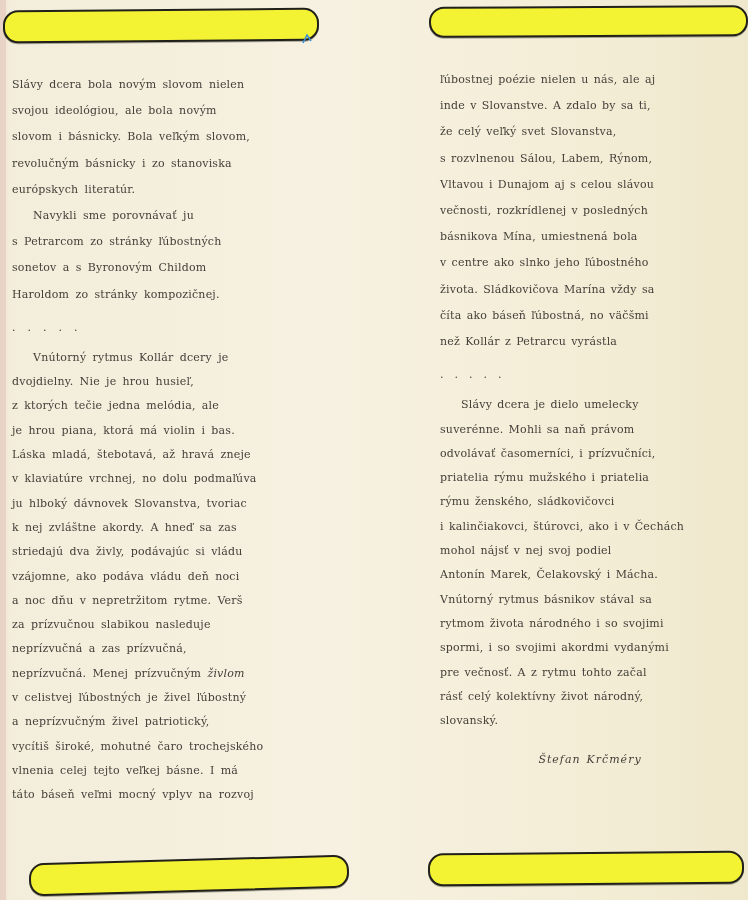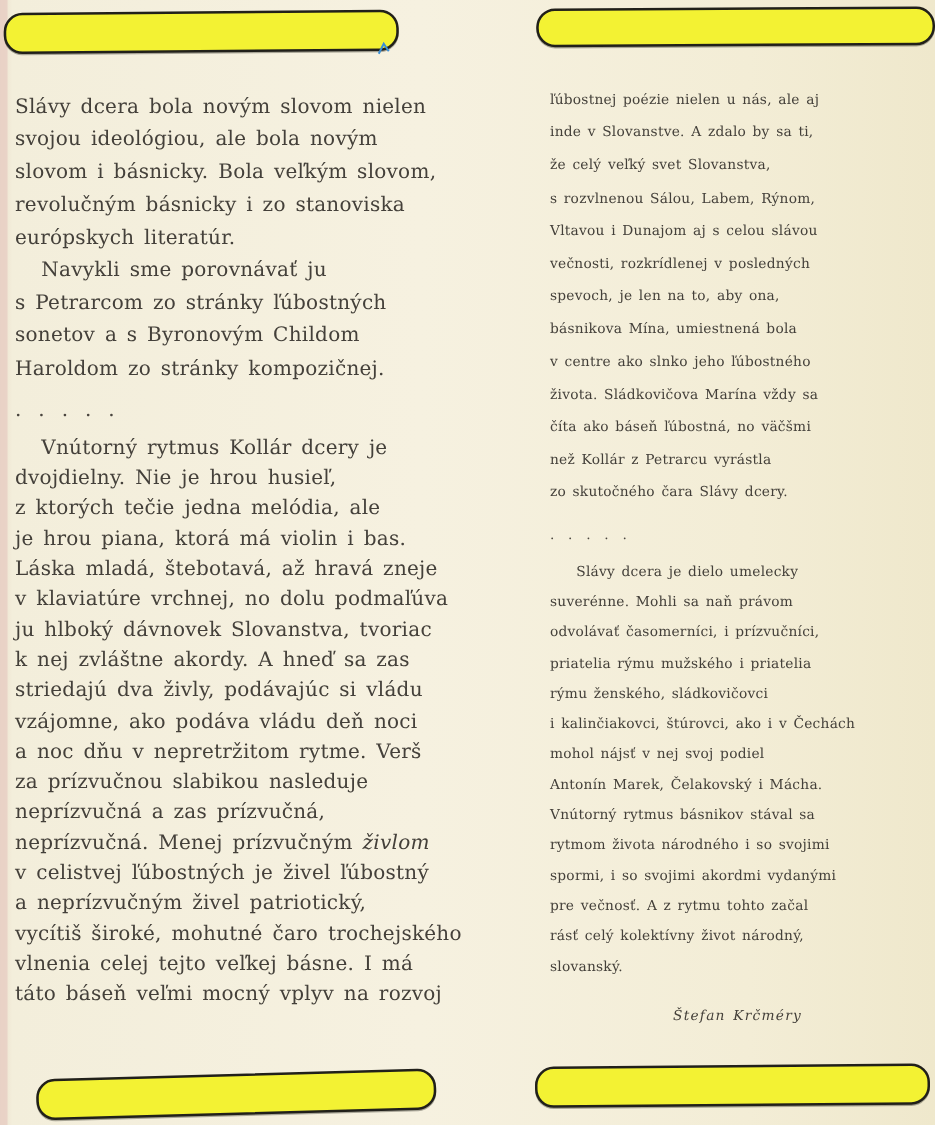--- a/index.html
+++ b/index.html
@@ -18,21 +18,21 @@
     border:2px solid #21201a;
     box-shadow:0 1px 0 rgba(30,30,20,.35);
   }
   .bar-top-left{left:3px;top:9px;width:312px;transform:rotate(-0.5deg);}
   .bar-top-right{left:429px;top:6px;width:315px;height:27px;transform:rotate(-0.3deg);}
   .bar-bottom-left{left:29px;top:859px;width:316px;transform:rotate(-1.6deg);}
   .bar-bottom-right{left:428px;top:852px;width:312px;transform:rotate(-0.5deg);}
   .blue-mark{position:absolute;left:301px;top:30px;width:12px;height:12px;}
   .col{
     position:absolute;
-    font-size:16px;
+    font-size:11px;
     letter-spacing:.2px;
     word-spacing:2.5px;
   }
   .col-left{left:12px;top:72px;width:356px;}
   .col-right{left:440px;top:67px;width:306px;font-size:11px;word-spacing:1.5px;}
   .para{margin:0;}
   .para.loose .line{line-height:26.2px;}
   .para.tight .line{line-height:24.3px;}
   .line{white-space:nowrap;}
   .line.first{padding-left:21px;}
@@ -106,27 +106,25 @@
     </div>
   </div>
 <div class="col col-right">
     <div class="para loose">
       <div class="line">ľúbostnej poézie nielen u nás, ale aj</div>
       <div class="line">inde v Slovanstve. A zdalo by sa ti,</div>
       <div class="line">že celý veľký svet Slovanstva,</div>
       <div class="line">s rozvlnenou Sálou, Labem, Rýnom,</div>
       <div class="line">Vltavou i Dunajom aj s celou slávou</div>
       <div class="line">večnosti, rozkrídlenej v posledných</div>
-      <div class="line">spevoch, je len na to, aby ona,</div>
       <div class="line">básnikova Mína, umiestnená bola</div>
       <div class="line">v centre ako slnko jeho ľúbostného</div>
       <div class="line">života. Sládkovičova Marína vždy sa</div>
       <div class="line">číta ako báseň ľúbostná, no väčšmi</div>
       <div class="line">než Kollár z Petrarcu vyrástla</div>
-      <div class="line">zo skutočného čara Slávy dcery.</div>
     </div>
     <div class="dots">. . . . .</div>
     <div class="para tight">
       <div class="line first">Slávy dcera je dielo umelecky</div>
       <div class="line">suverénne. Mohli sa naň právom</div>
       <div class="line">odvolávať časomerníci, i prízvučníci,</div>
       <div class="line">priatelia rýmu mužského i priatelia</div>
       <div class="line">rýmu ženského, sládkovičovci</div>
       <div class="line">i kalinčiakovci, štúrovci, ako i v Čechách</div>
       <div class="line">mohol nájsť v nej svoj podiel</div>

